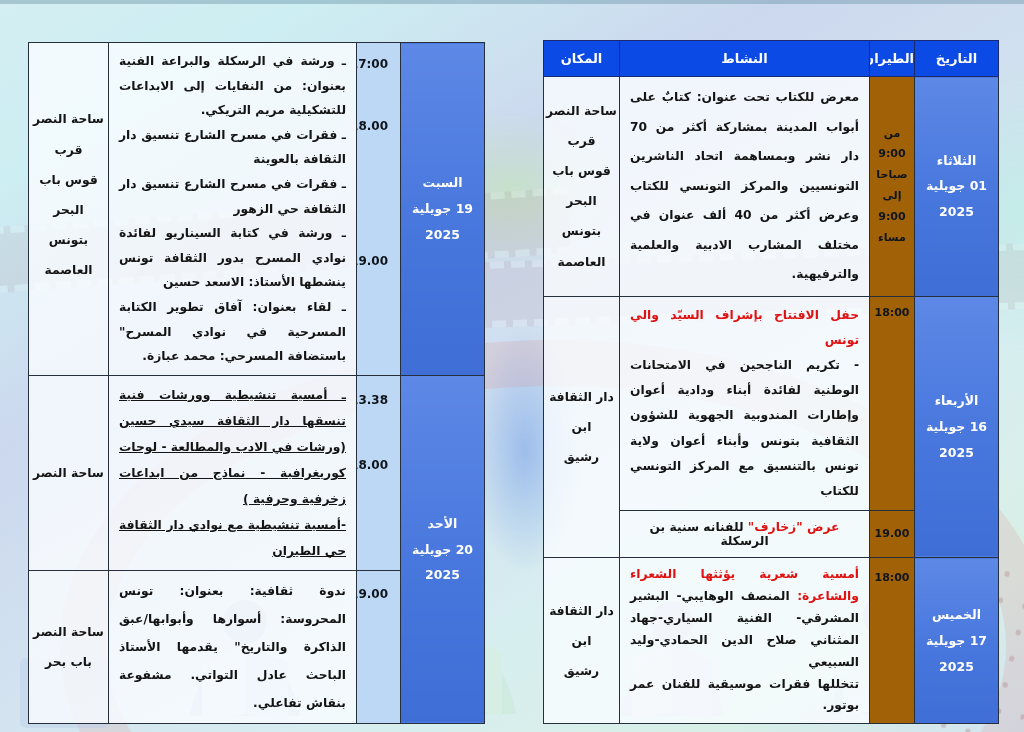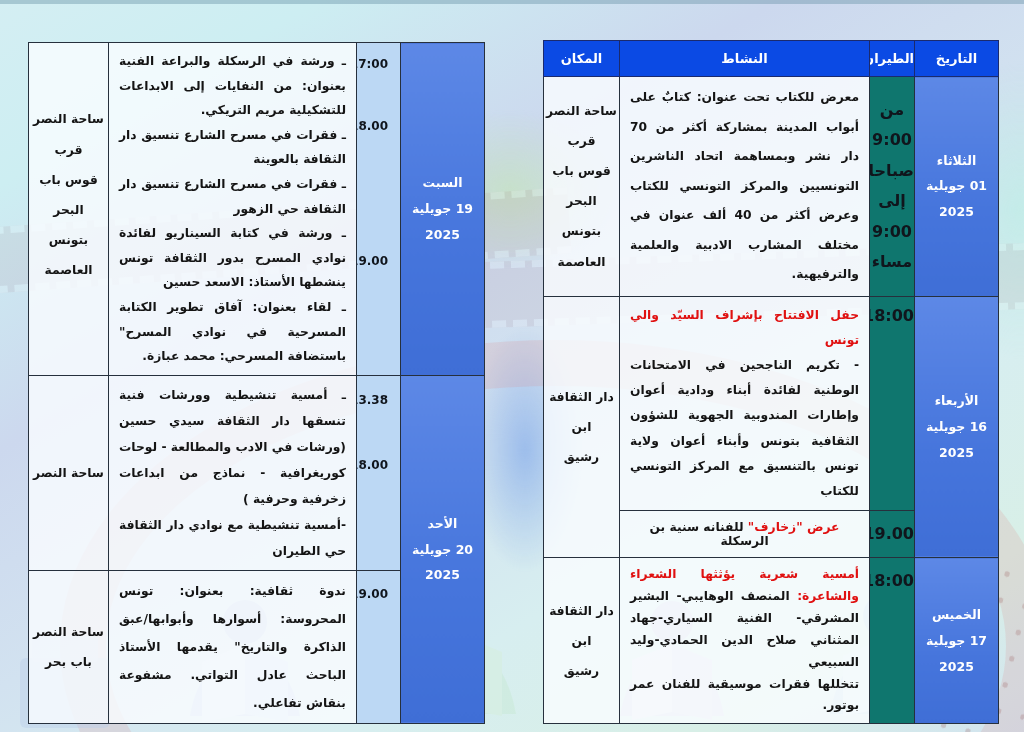--- a/index.html
+++ b/index.html
@@ -36,41 +36,41 @@
   .readers{position:absolute;left:0;top:588px;width:1024px;height:144px;opacity:.5;}
   
   table.prog{position:absolute;border-collapse:collapse;table-layout:fixed;z-index:2;direction:rtl;}
   .prog td,.prog th{border:1.5px solid #26303d;padding:0;box-sizing:border-box;overflow:hidden;}
   th.hd{background:#0b4ae4;color:#ffffff;font-size:13px;font-weight:bold;border-color:#1a2a6e;}
   td.date{
     background:linear-gradient(180deg,#5d88e6 0%,#4675dc 60%,#3f6ed6 100%);
     color:#fff;font-weight:bold;text-align:center;vertical-align:middle;
     white-space:pre-line;font-size:12.5px;line-height:2.05;
   }
-  td.time{background:#0f766e;font-weight:bold;font-size:16px;text-align:center;vertical-align:top;padding-top:10px;color:#10151c;}
+  td.time{background:#a16207;font-weight:bold;font-size:11px;text-align:center;vertical-align:top;padding-top:10px;color:#10151c;}
   td.time.vmid{vertical-align:middle;padding-top:0;white-space:pre-line;line-height:1.9;}
   td.time-multi{background:#bcd8f4;position:relative;}
   .tlabel{position:absolute;left:0;right:12px;text-align:center;font-weight:bold;font-size:12px;color:#10151c;}
   td.act{
     background:rgba(250,253,255,.8);vertical-align:top;padding:6px 10px;
     font-size:12.3px;font-weight:bold;color:#141414;text-align:justify;
   }
   td.act .para{text-align:justify;}
   .para + .para{}
   .red{color:#e01111;}
   td.place{
     background:rgba(250,253,255,.8);text-align:center;vertical-align:middle;
     white-space:pre-line;font-weight:bold;font-size:12.3px;line-height:2.45;color:#141414;
   }
   td.place.up{padding-bottom:28px;}
   .lh-a{line-height:2.4;padding-top:4px;}   
   .lh-b{line-height:2.05;}                  
   .lh-c{line-height:1.78;}   
   .lh-e{line-height:2.0;}                   
-  .lh-f{line-height:2.12;}                  
+  .lh-f{line-height:2.12;text-decoration:underline;}                  
   .lh-g{line-height:2.28;padding-top:8px;}   
   td.act.center-line{text-align:center;vertical-align:middle;padding:0 6px;}
   td.act.center-line .para{text-align:center;}
 </style>
 </head>
 <body>
 
 <div class="bg-layer">
   <div class="top-edge"></div>
   <div class="blob blob-green"></div>

